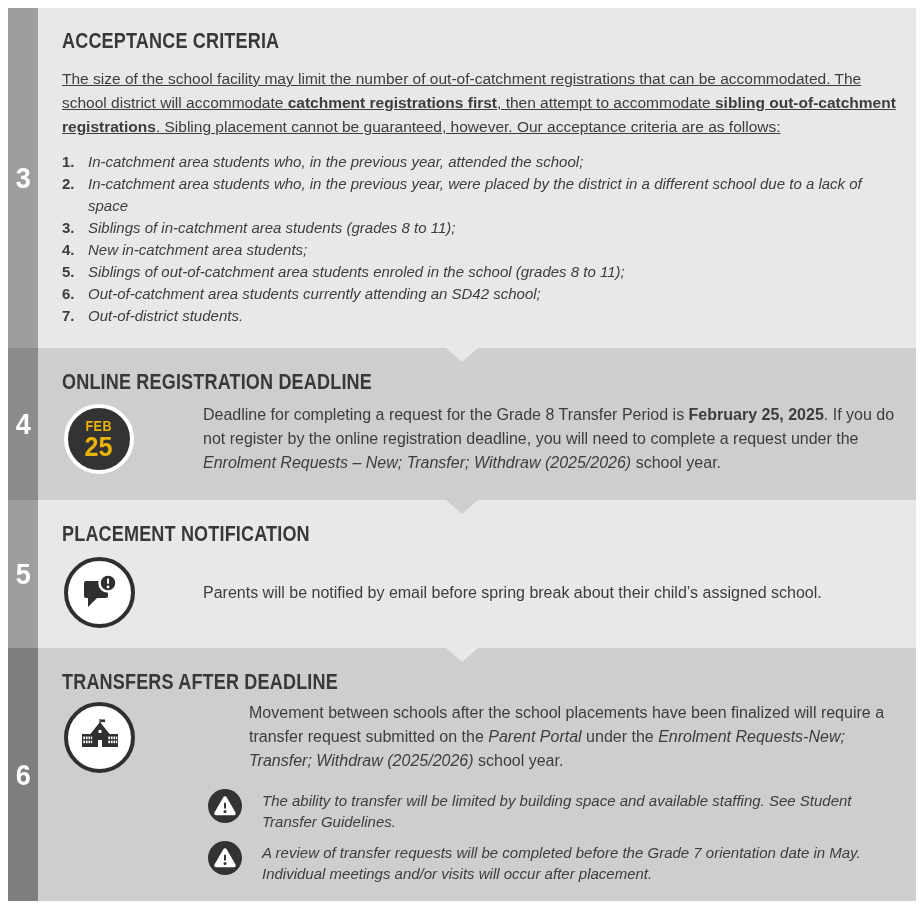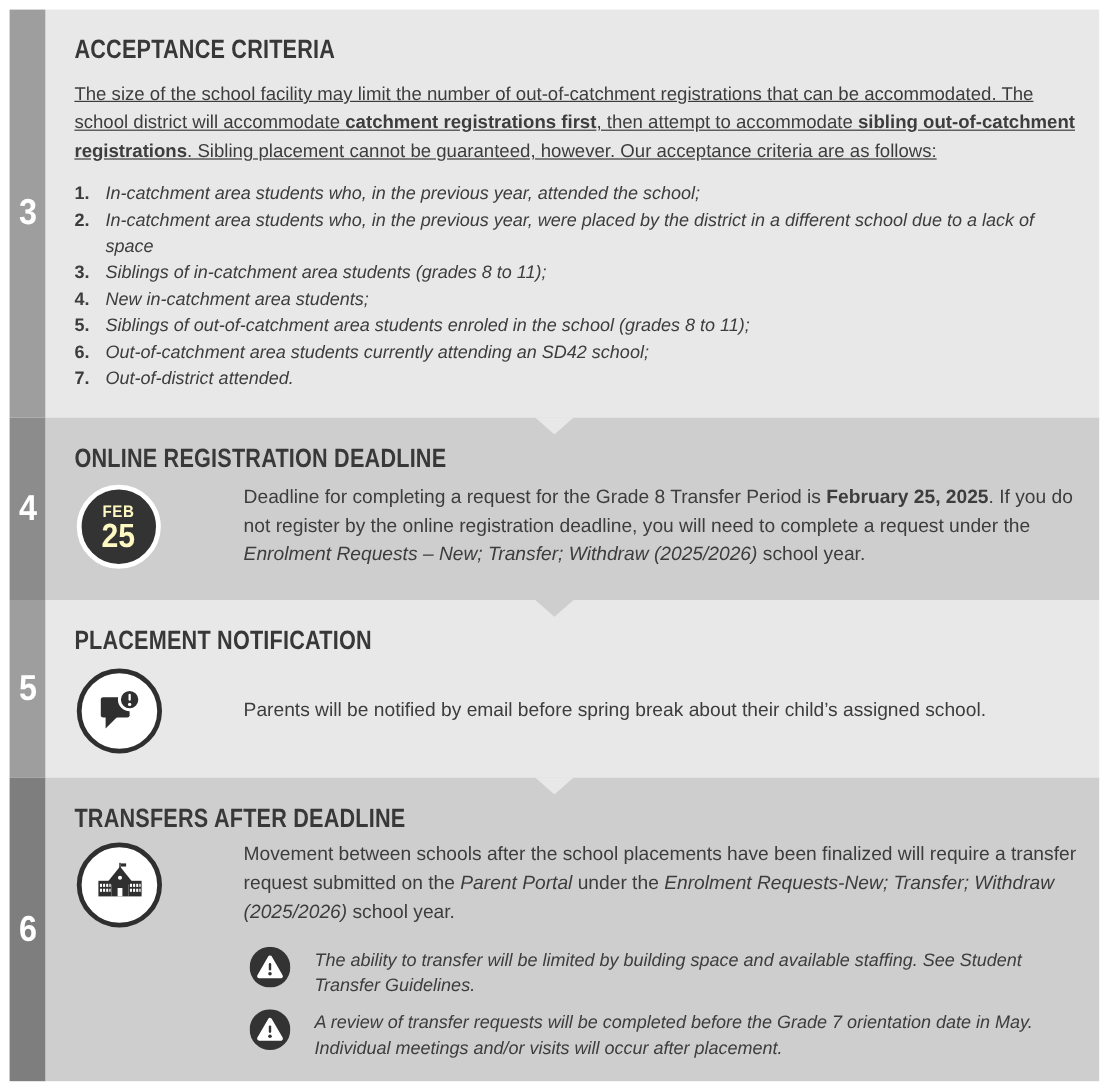--- a/index.html
+++ b/index.html
@@ -32,21 +32,21 @@
   .seg-b{font-weight:700;}
   .seg-i{font-style:italic;}
   .criteria{padding:12px 14px 0 24px;}
   .list-row{display:flex;line-height:22px;font-size:15px;}
   .list-num{width:26px;flex:none;font-weight:700;}
   .list-text{flex:1;font-style:italic;}
   .icon-row{display:flex;align-items:center;margin-top:8px;}
   .icon-col{width:165px;flex:none;box-sizing:border-box;padding-left:26px;display:flex;}
   .row-text{flex:1;padding-right:11px;font-size:16px;line-height:24px;}
   .feb-circle{width:62px;height:62px;border-radius:50%;background:#333333;border:4px solid #ffffff;
-              display:flex;flex-direction:column;align-items:center;justify-content:center;color:#fef9c3;}
+              display:flex;flex-direction:column;align-items:center;justify-content:center;color:#eab308;}
   .feb-month{font-size:14px;font-weight:700;line-height:15px;letter-spacing:.5px;transform:scaleX(.9);}
   .feb-day{font-size:28px;font-weight:700;line-height:26px;transform:scaleX(.9);}
   .icon-circle{width:63px;height:63px;border-radius:50%;background:#ffffff;border:4px solid #2f2f2f;
                display:flex;align-items:center;justify-content:center;}
   .notes{margin:16px 11px 0 170px;}
   .note{display:flex;gap:20px;margin-bottom:9px;align-items:flex-start;}
   .note-icon{width:34px;flex:none;}
   .note-text{flex:1;font-style:italic;font-size:15px;line-height:21px;padding-top:1px;}
 </style>
 </head>
@@ -83,21 +83,21 @@
           <div class="list-row">
             <span class="list-num">5.</span>
             <span class="list-text">Siblings of out-of-catchment area students enroled in the school (grades 8 to 11);</span>
           </div>
           <div class="list-row">
             <span class="list-num">6.</span>
             <span class="list-text">Out-of-catchment area students currently attending an SD42 school;</span>
           </div>
           <div class="list-row">
             <span class="list-num">7.</span>
-            <span class="list-text">Out-of-district attended.</span>
+            <span class="list-text">Out-of-district students.</span>
           </div>
         </div>
     </div>
   </div>
 
   <div class="section sec-4">
     <div class="num-col bar-mid">
       <span>4</span>
     </div>
     <div class="sec-body bg-mid">
@@ -145,21 +145,21 @@
 
   <div class="section sec-6">
     <div class="num-col bar-dark">
       <span>6</span>
     </div>
     <div class="sec-body bg-mid">
       <div class="chevron chevron-light"></div>
       <div class="title-wrap">
         <div class="sec-title">TRANSFERS AFTER DEADLINE</div>
       </div>
-      <div class="icon-row" style="margin-top:6px;">
+      <div class="icon-row" style="margin-top:6px;gap:46px;">
         <div class="icon-col">
           <div class="icon-circle">
             <svg width="44" height="44" viewBox="0 0 44 44">
               <rect x="21.4" y="4" width="1.2" height="5" fill="#2f2f2f"></rect>
               <rect x="22.6" y="4.5" width="4.5" height="2.6" fill="#2f2f2f"></rect>
               <polygon points="22,7 10,22 34,22" fill="#2f2f2f"></polygon>
               <rect x="15" y="16" width="14" height="16" fill="#2f2f2f"></rect>
               <circle cx="22" cy="16.5" r="1.7" fill="#ffffff"></circle>
               <rect x="20" y="25" width="4" height="7" fill="#ffffff"></rect>
               <rect x="4" y="19" width="11" height="13" fill="#2f2f2f"></rect>

